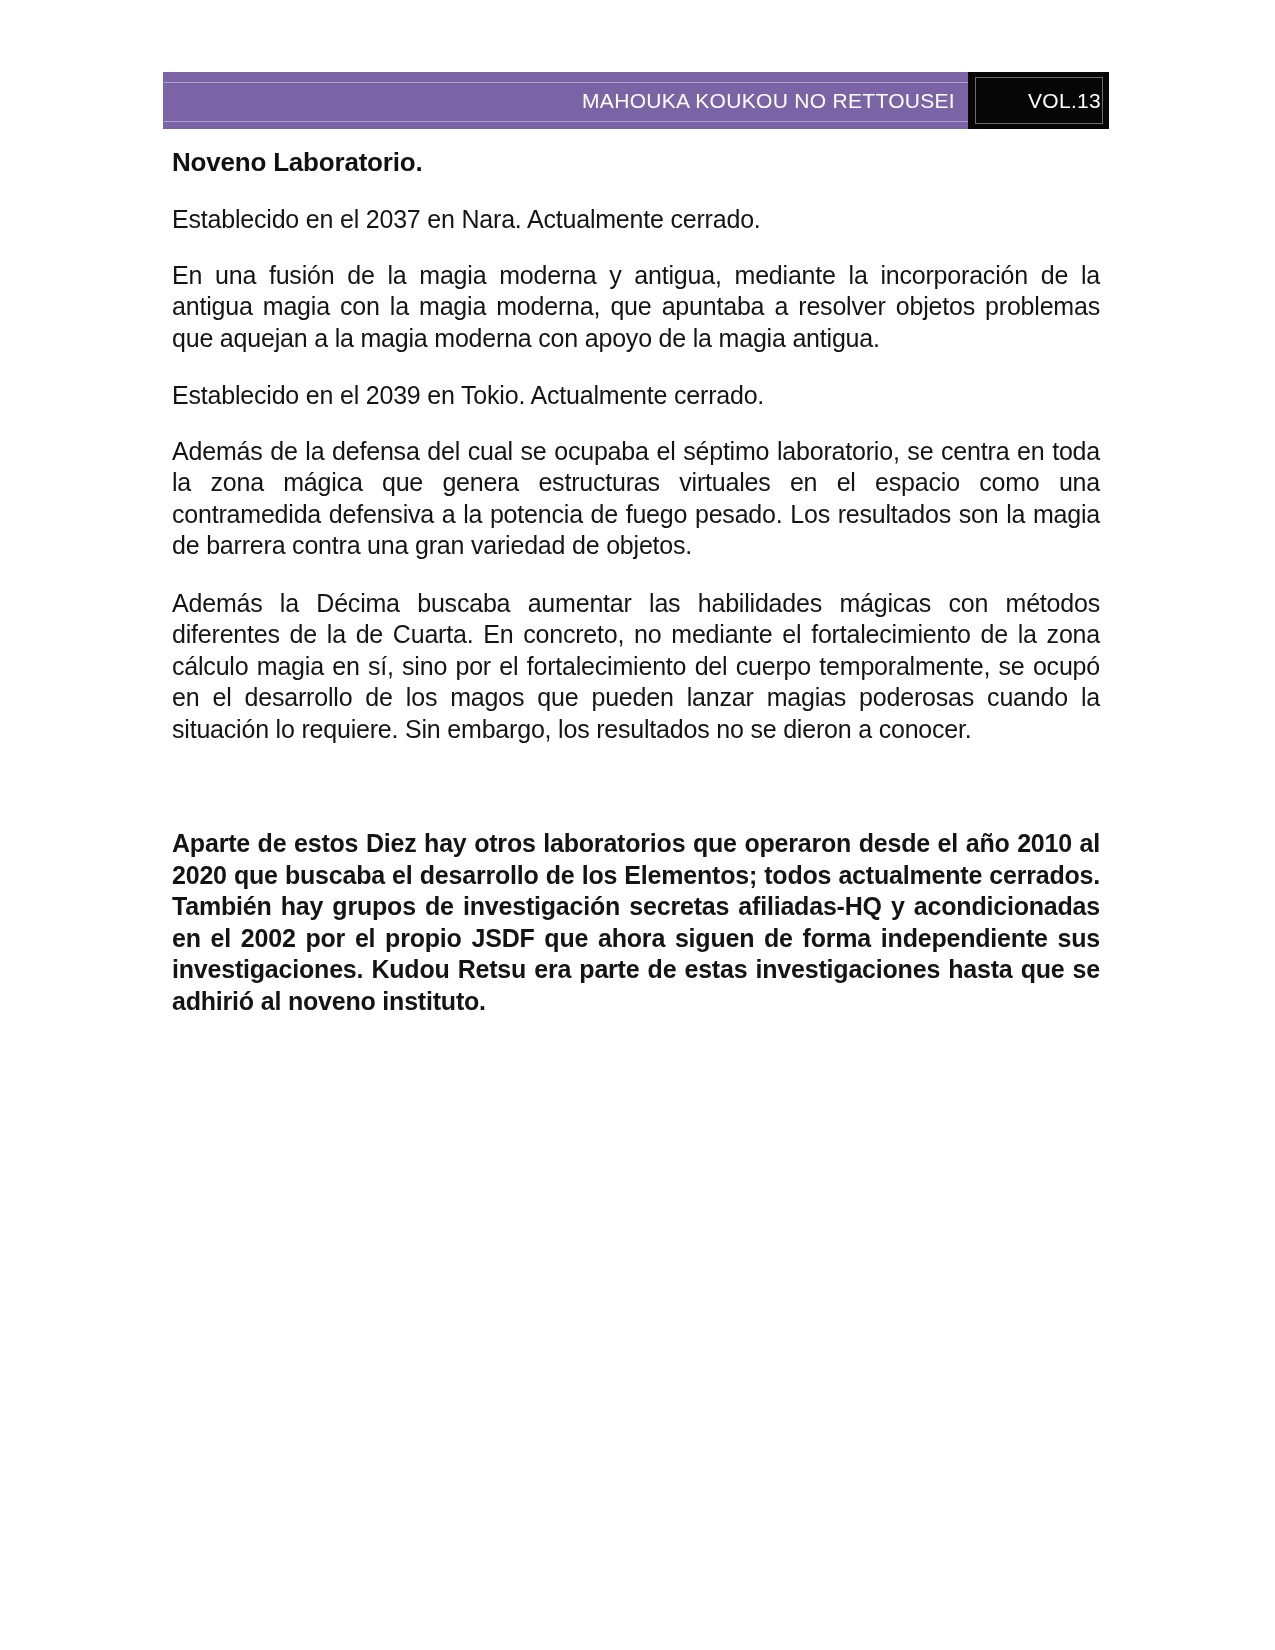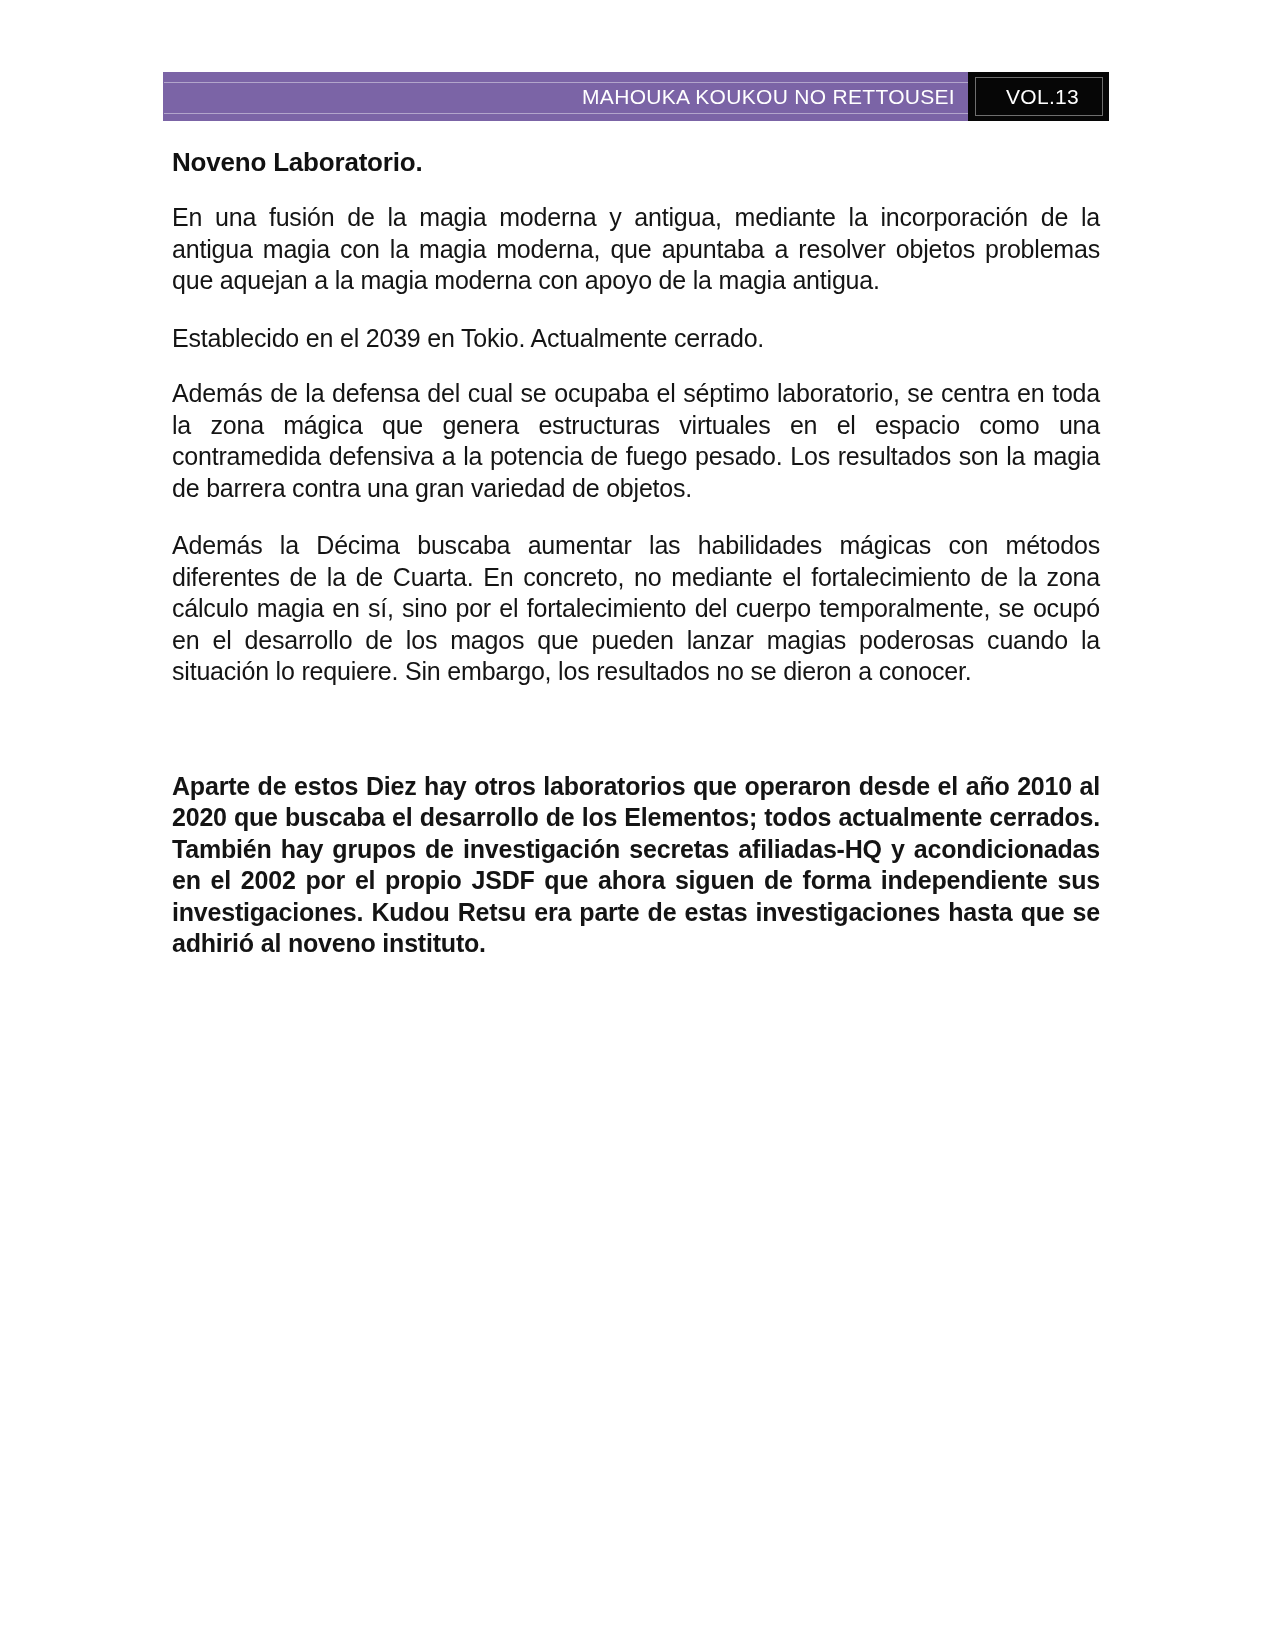--- a/index.html
+++ b/index.html
@@ -16,21 +16,21 @@
     font-family: "Liberation Sans", "DejaVu Sans", sans-serif;
     color: #141414;
   }
 
   
   .header-band {
     position: absolute;
     top: 72px;
     left: 163px;
     width: 946px;
-    height: 49px;
+    height: 57px;
     display: flex;
     justify-content: flex-end;
   }
   .band-title-cell {
     position: relative;
     flex: 1 1 auto;
     background: #7b64a6;
     display: flex;
     align-items: center;
     justify-content: flex-end;
@@ -61,21 +61,21 @@
   .volume-inner {
     position: absolute;
     top: 5px;
     bottom: 5px;
     left: 7px;
     right: 6px;
     border: 1px solid #6e6e6e;
     display: flex;
     align-items: center;
     justify-content: flex-end;
-    padding-right: 23px;
+    padding-right: 1px;
   }
   .volume-label {
     color: #ffffff;
     font-size: 21px;
     letter-spacing: 0.3px;
     white-space: nowrap;
   }
 
   
   .content {
@@ -123,20 +123,21 @@
       <div class="volume-inner">
         <span class="volume-label">VOL.13</span>
       </div>
     </div>
   </div>
 
   <div class="content">
 
     <h2 class="mt-h1">Noveno Laboratorio.</h2>
 
+    <p class="mt-p">Establecido en el 2037 en Nara. Actualmente cerrado.</p>
 
     <p class="justified mt-p-sm">En una fusión de la magia moderna y antigua, mediante la incorporación de la antigua magia con la magia moderna, que apuntaba a resolver objetos problemas que aquejan a la magia moderna con apoyo de la magia antigua.</p>
 
 
     <p class="mt-p">Establecido en el 2039 en Tokio. Actualmente cerrado.</p>
 
     <p class="justified mt-p-sm">Además de la defensa del cual se ocupaba el séptimo laboratorio, se centra en toda la zona mágica que genera estructuras virtuales en el espacio como una contramedida defensiva a la potencia de fuego pesado. Los resultados son la magia de barrera contra una gran variedad de objetos.</p>
 
     <p class="justified mt-p">Además la Décima buscaba aumentar las habilidades mágicas con métodos diferentes de la de Cuarta. En concreto, no mediante el fortalecimiento de la zona cálculo magia en sí, sino por el fortalecimiento del cuerpo temporalmente, se ocupó en el desarrollo de los magos que pueden lanzar magias poderosas cuando la situación lo requiere. Sin embargo, los resultados no se dieron a conocer.</p>
 

